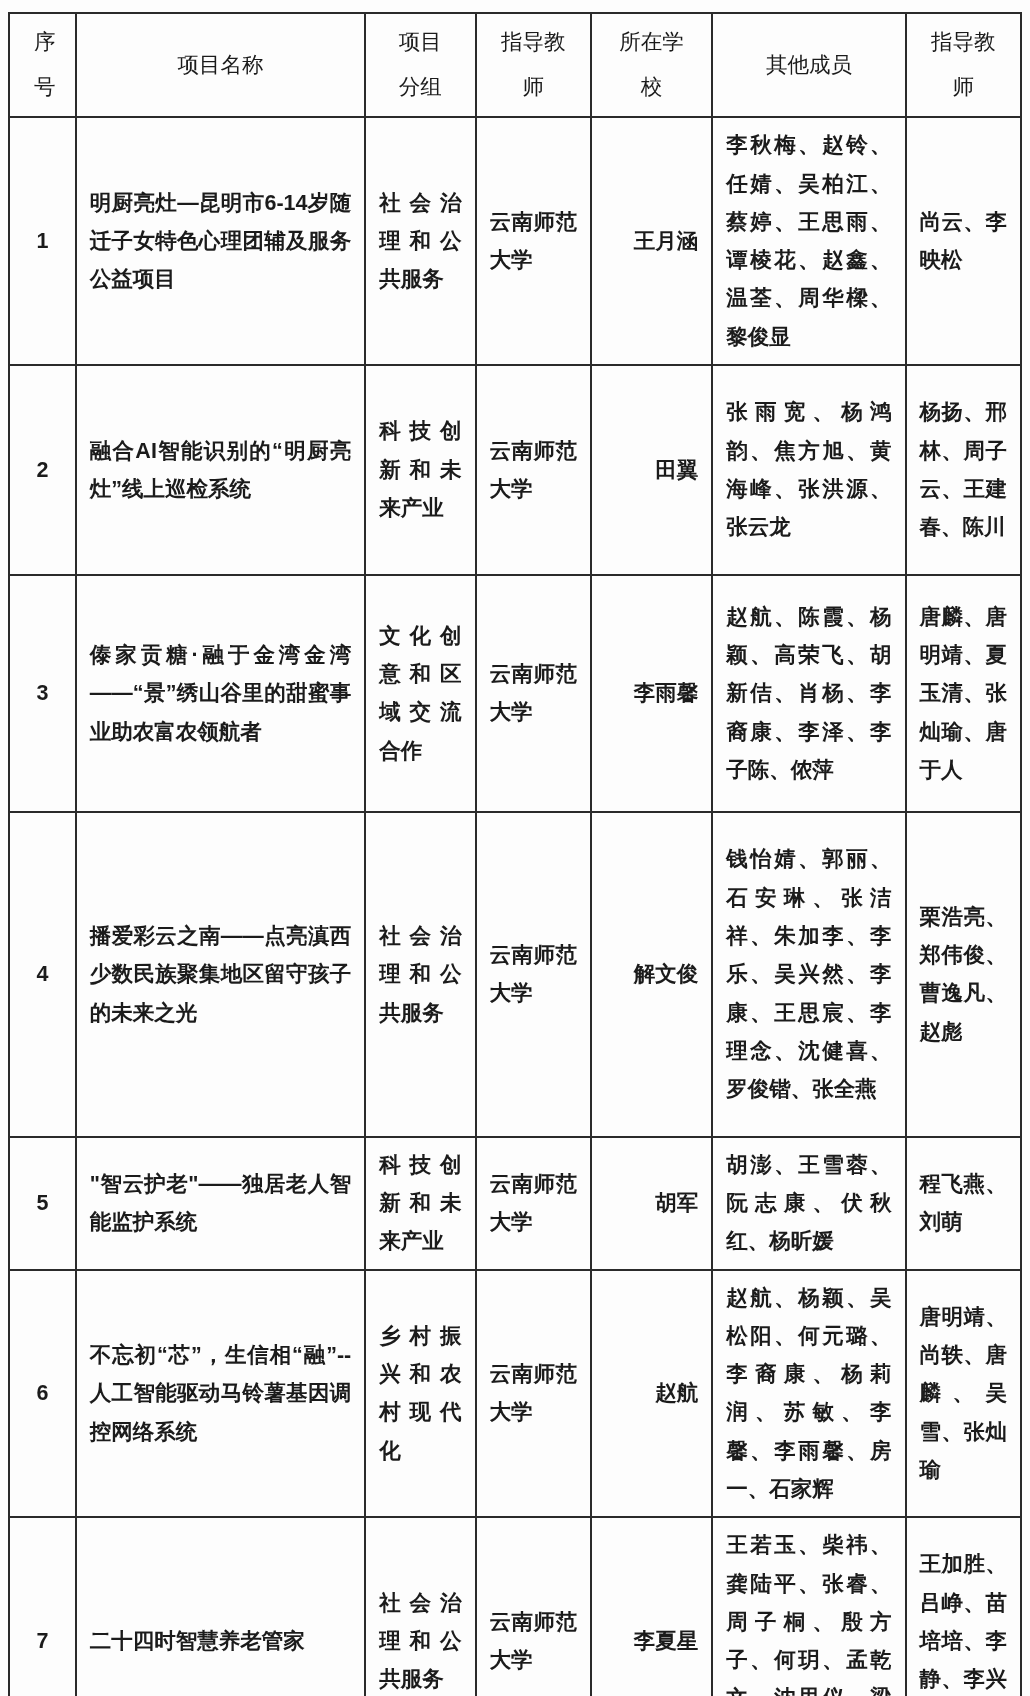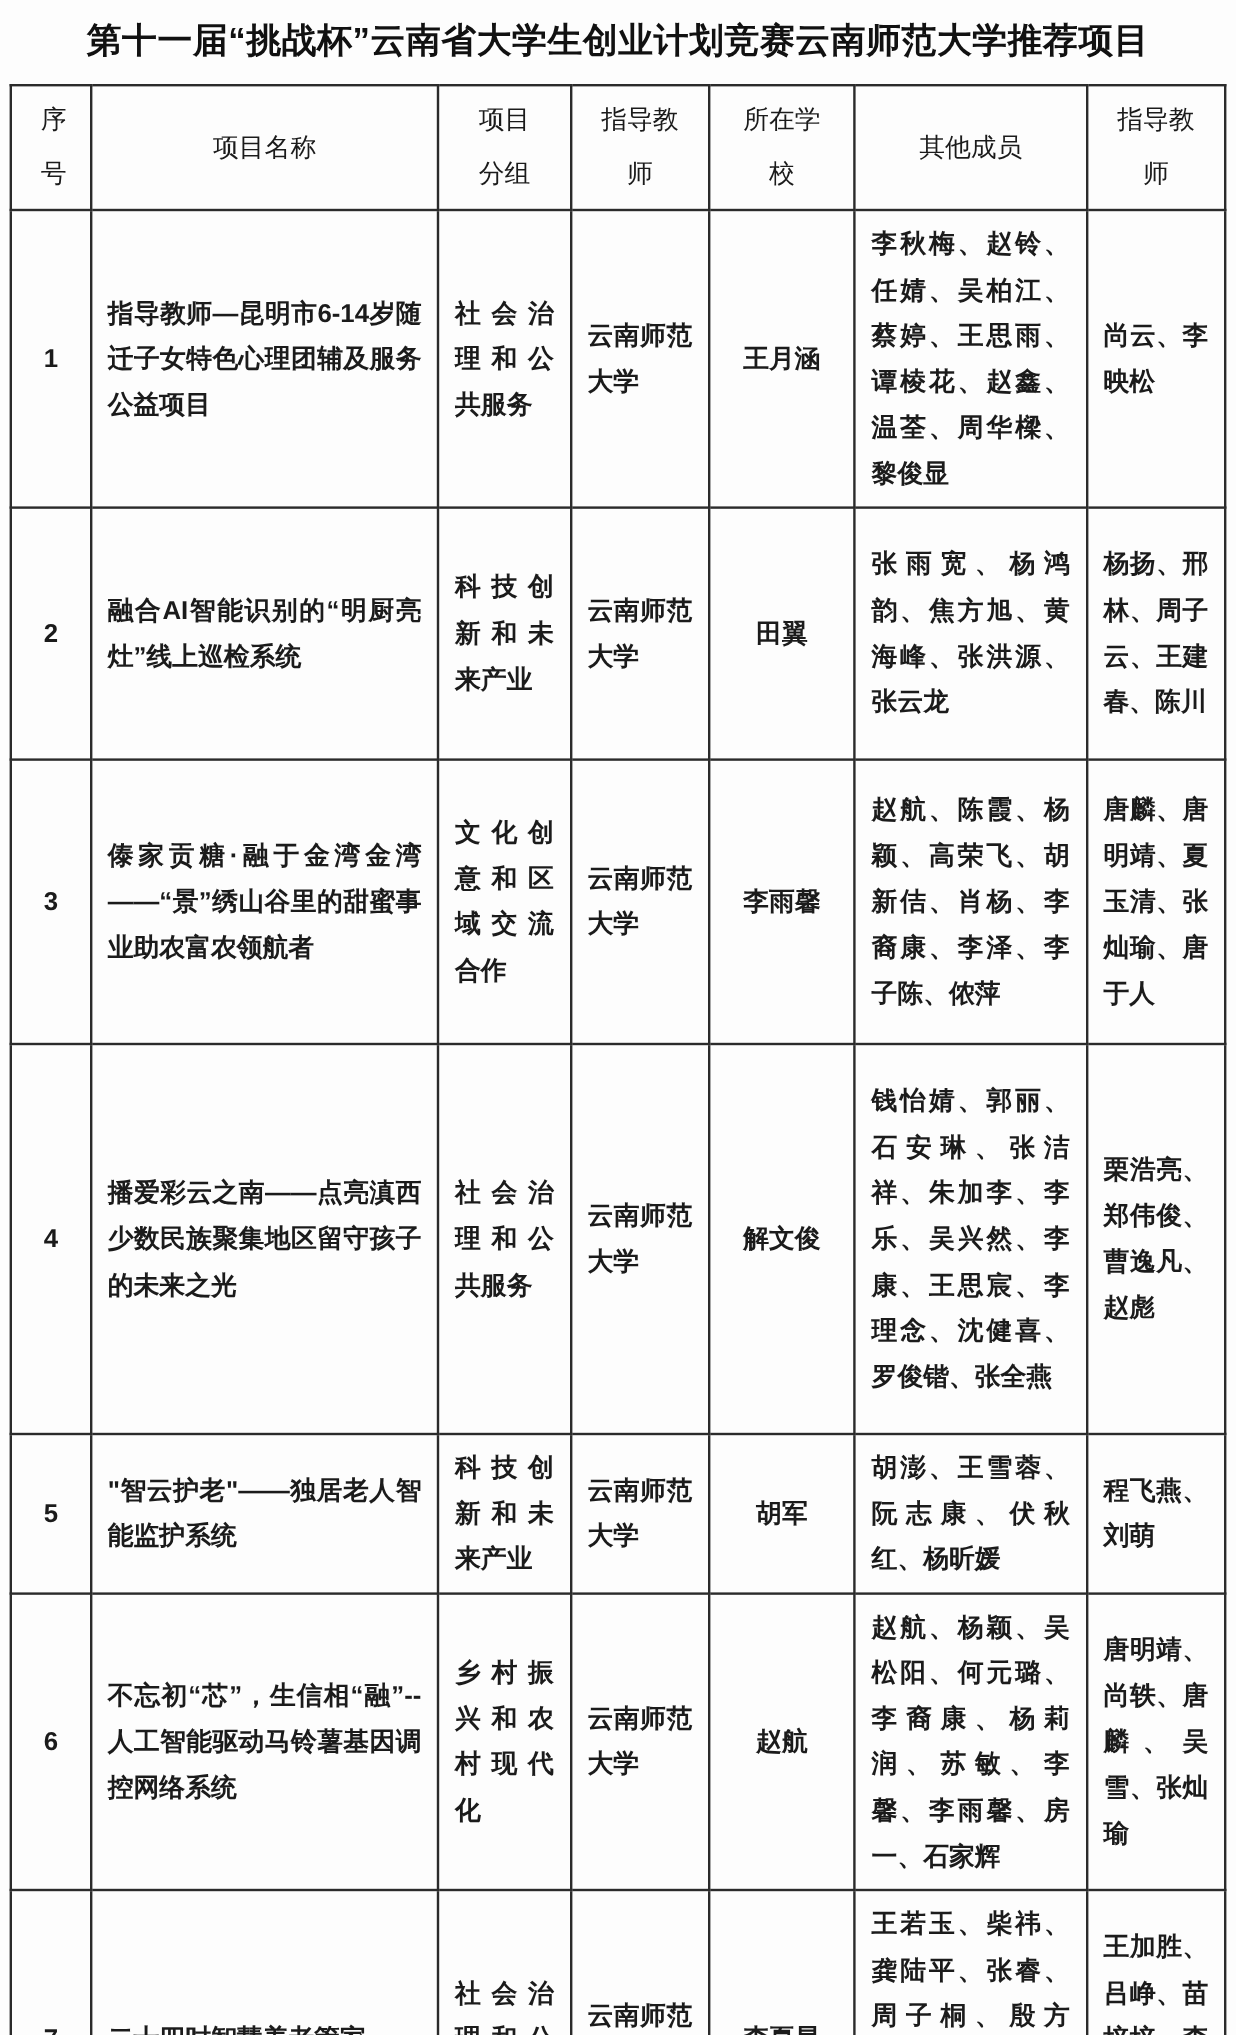--- a/index.html
+++ b/index.html
@@ -68,38 +68,37 @@
   td.cell-group,
   td.cell-members,
   td.cell-teachers,
   td.cell-school {
     text-align: justify;
     text-justify: inter-character;
     text-align-last: left;
     padding: 8px 13px;
   }
   td.cell-leader {
-    text-align: center;
+    text-align: right;
     padding: 8px 13px;
   }
   
   tr.row-1 { height: 208px; }
   tr.row-2 { height: 210px; }
   tr.row-3 { height: 237px; }
   tr.row-4 { height: 325px; }
   tr.row-5 { height: 112px; }
   tr.row-6 { height: 223px; }
   tr.row-7 { height: 223px; }
 </style>
 </head>
 <body>
 
 <div class="page">
 
-  <div class="doc-title">第十一届“挑战杯”云南省大学生创业计划竞赛云南师范大学推荐项目</div>
 
   <table class="projects">
     <colgroup>
       <col class="c-no">
         <col class="c-name">
         <col class="c-group">
         <col class="c-school">
       <col class="c-leader">
         <col class="c-members">
         <col class="c-teachers">
@@ -111,21 +110,21 @@
         <th>项目分组</th>
         <th class="h-tight">指导教师</th>
         <th>所在学校</th>
         <th class="h-wide">其他成员</th>
         <th class="h-tight">指导教师</th>
       </tr>
     </thead>
     <tbody>
       <tr class="row-1">
         <td class="cell-no">1</td>
-        <td class="cell-name">指导教师—昆明市6-14岁随迁子女特色心理团辅及服务公益项目</td>
+        <td class="cell-name">明厨亮灶—昆明市6-14岁随迁子女特色心理团辅及服务公益项目</td>
         <td class="cell-group">社会治理和公共服务</td>
         <td class="cell-school">云南师范大学</td>
         <td class="cell-leader">王月涵</td>
         <td class="cell-members">李秋梅、赵铃、任婧、吴柏江、蔡婷、王思雨、谭棱花、赵鑫、温荃、周华樑、黎俊显</td>
         <td class="cell-teachers">尚云、李映松</td>
       </tr>
       <tr class="row-2">
         <td class="cell-no">2</td>
         <td class="cell-name">融合AI智能识别的“明厨亮灶”线上巡检系统</td>
         <td class="cell-group">科技创新和未来产业</td>

